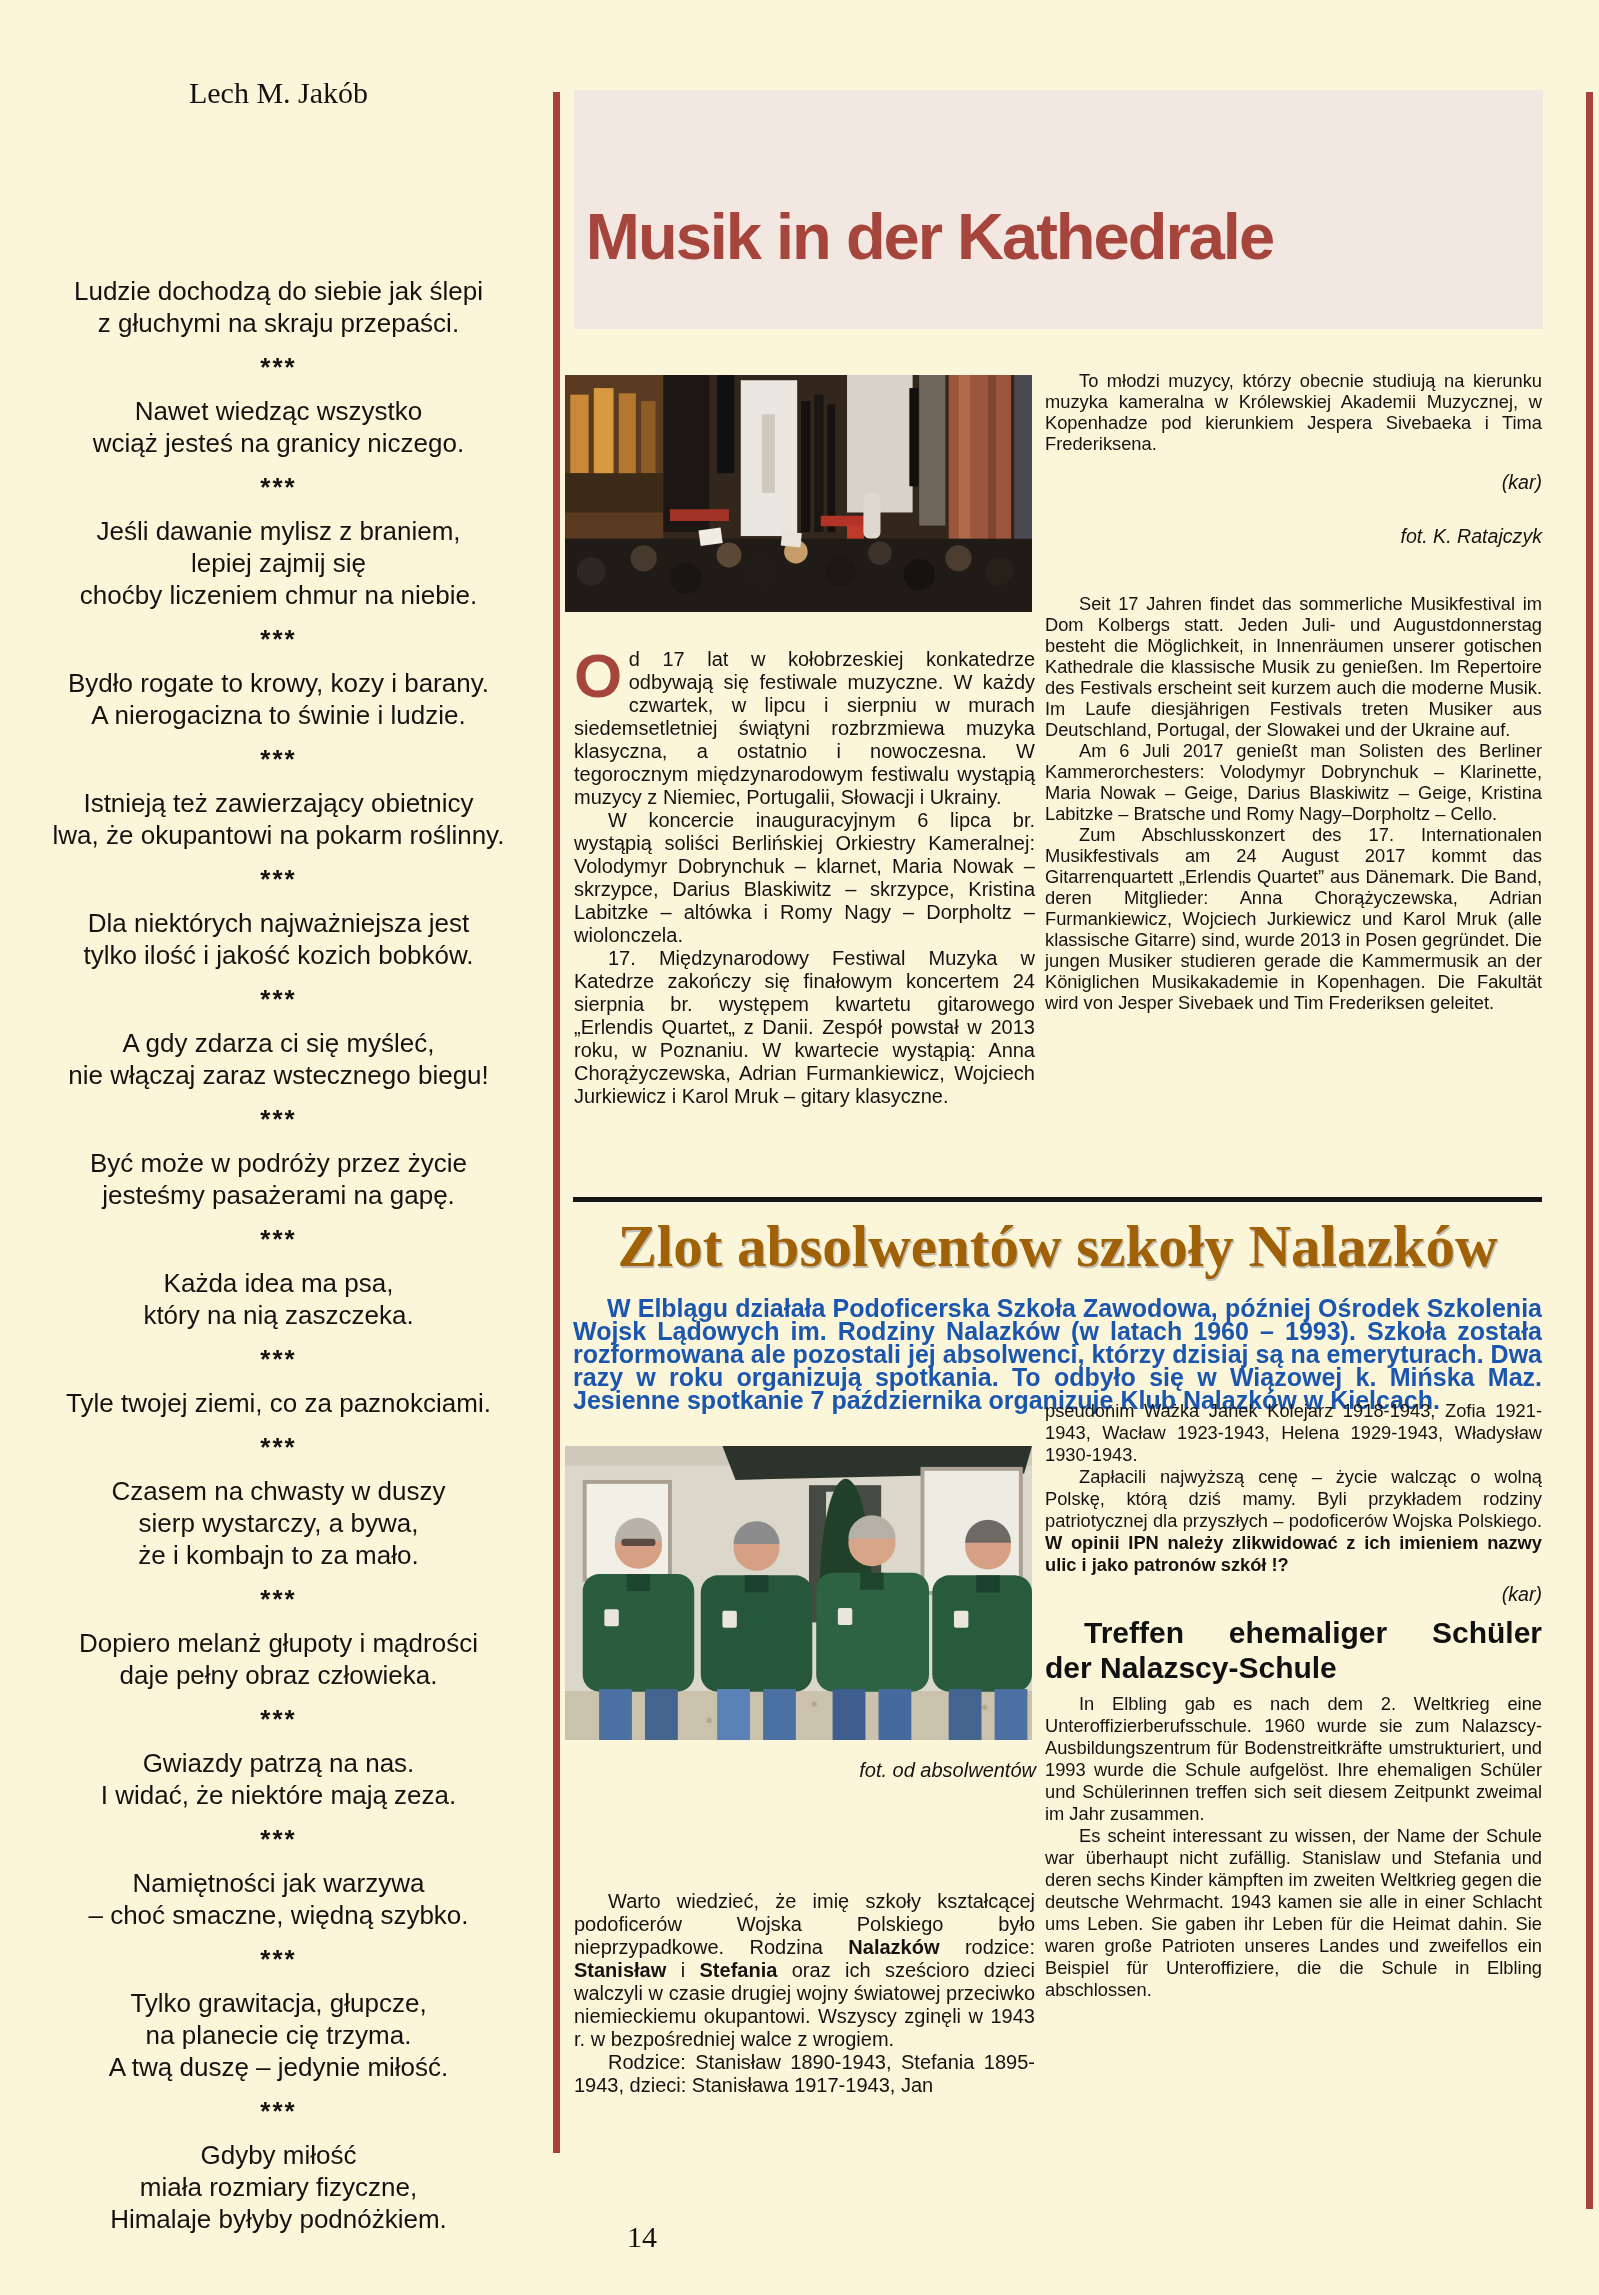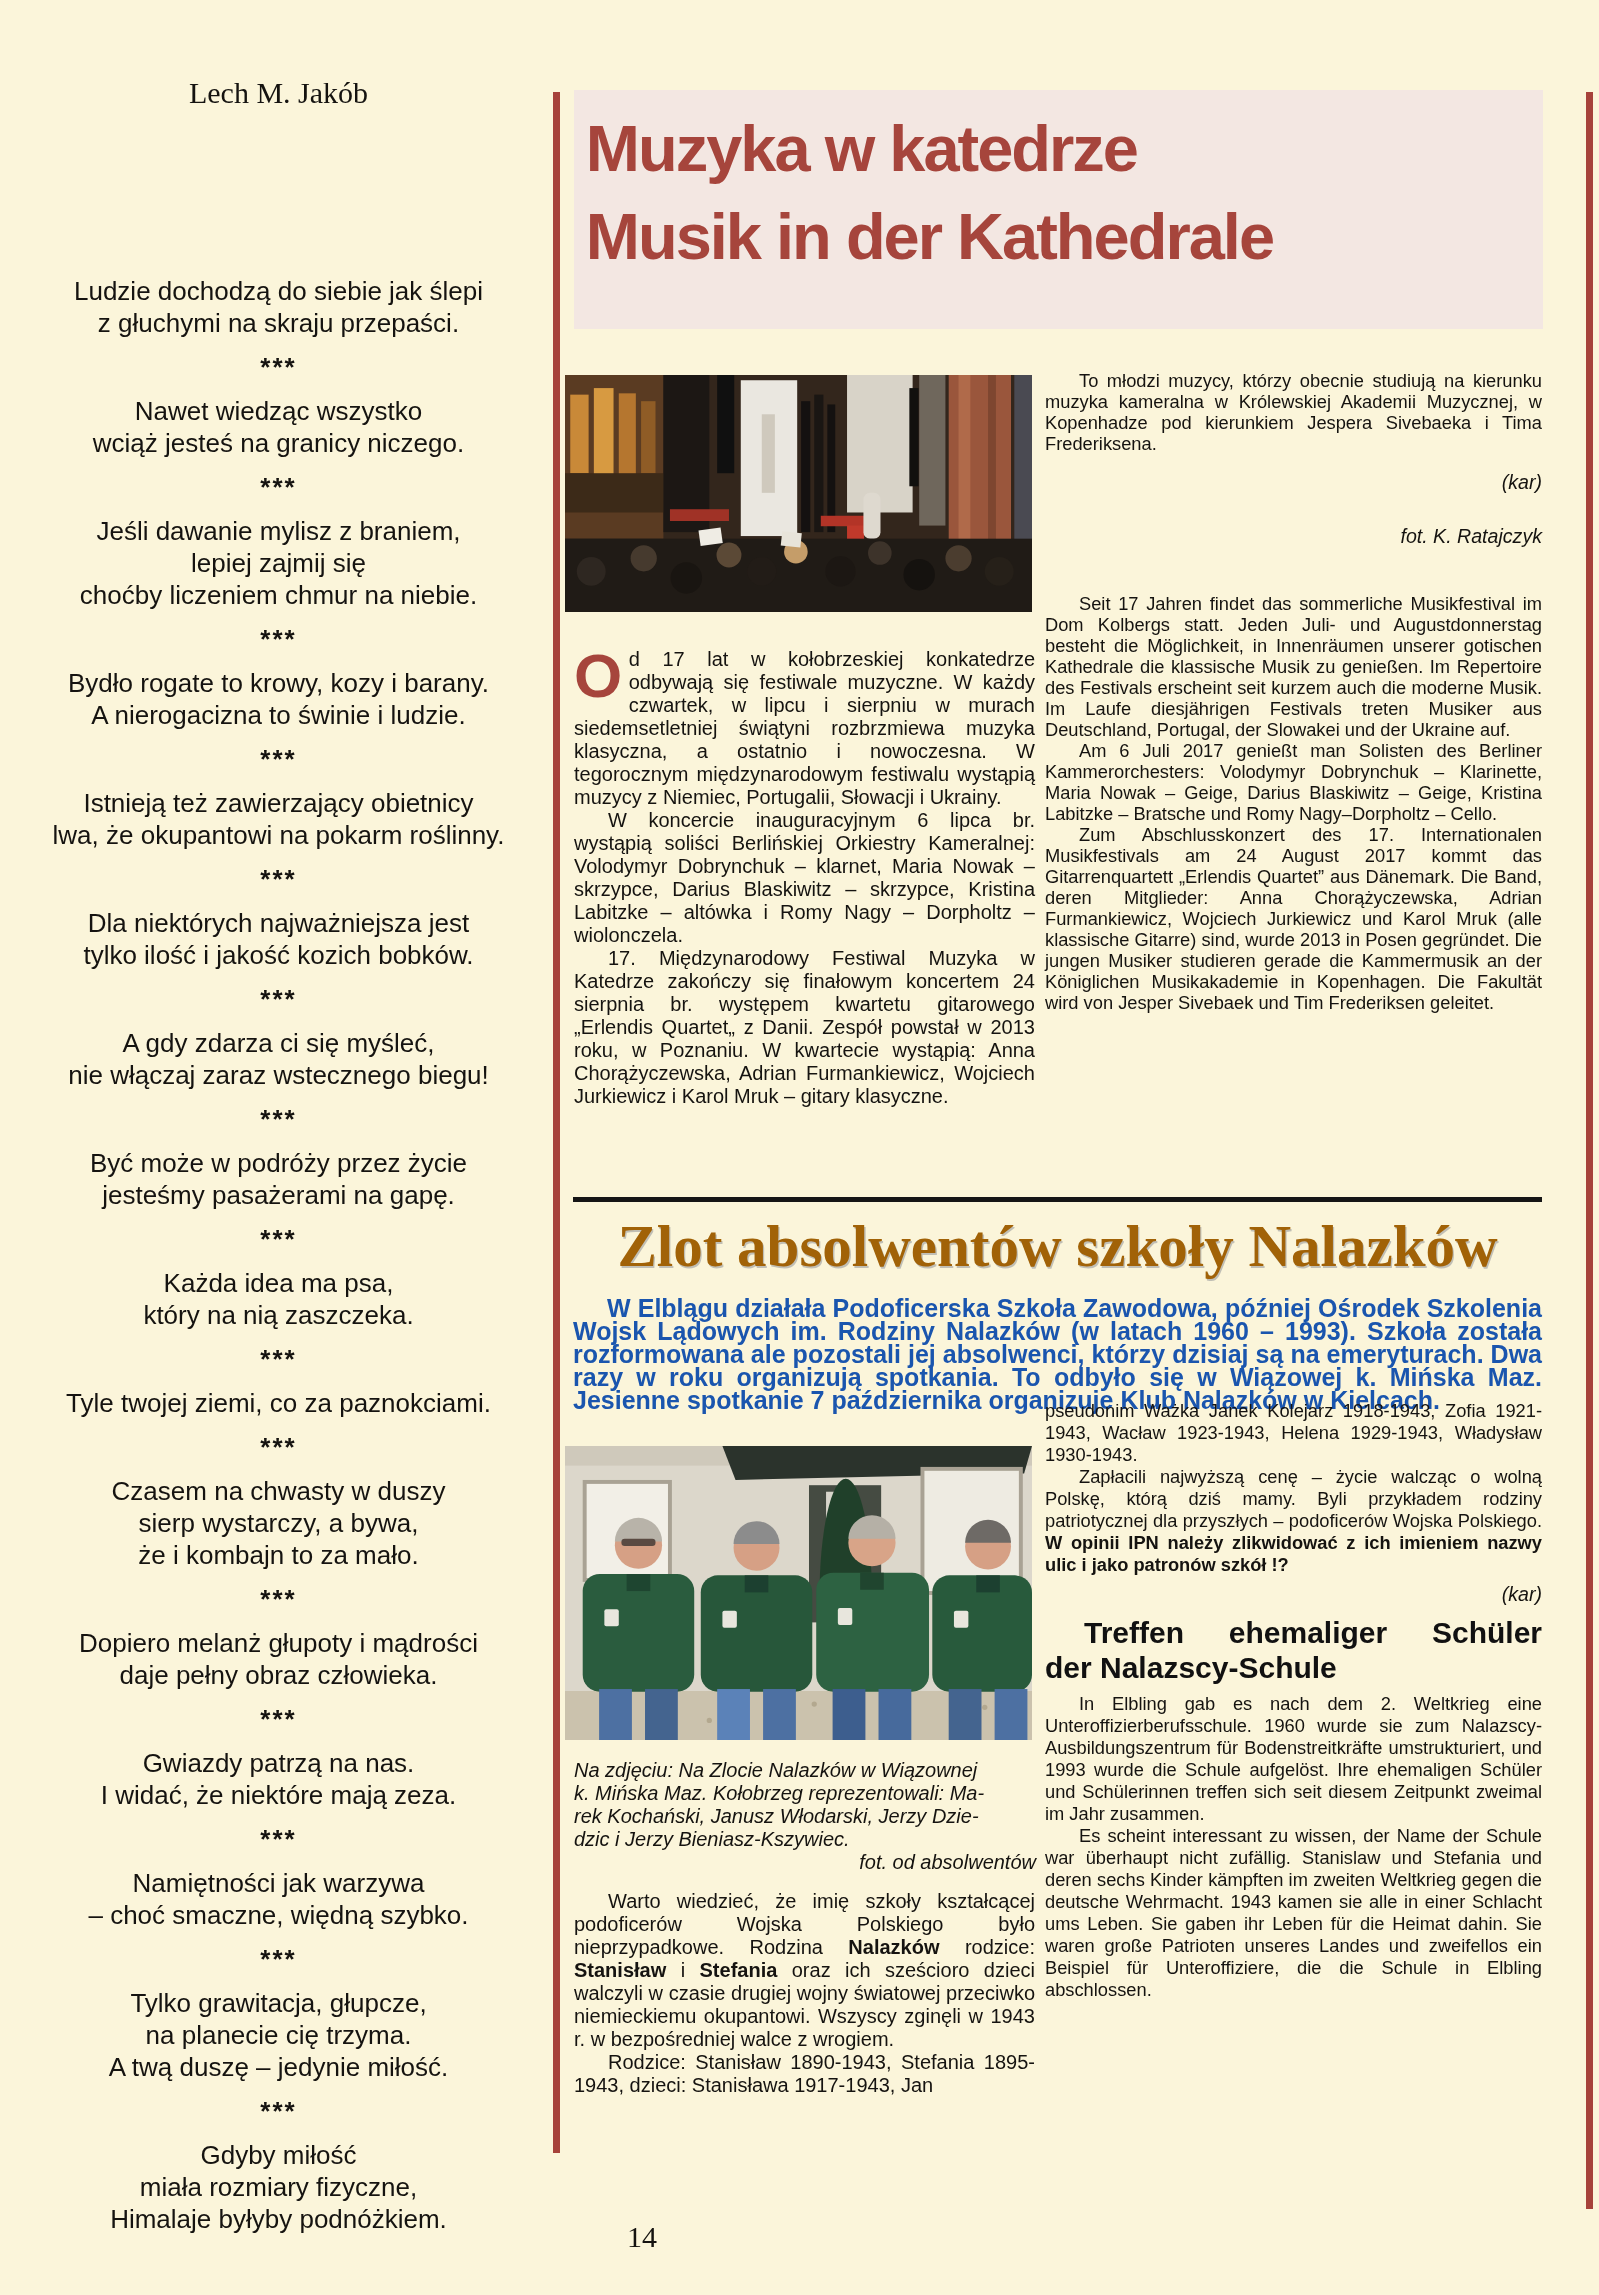--- a/index.html
+++ b/index.html
@@ -124,21 +124,20 @@
     <div class="sep">***</div>
     <div class="aph">Gdyby miłość
 miała rozmiary fizyczne,
 Himalaje byłyby podnóżkiem.</div>
   </div>
 
   <div class="abs bar bar-left"></div>
   <div class="abs bar bar-right"></div>
 
   <div class="abs band">
-    <div class="band-title band-t1">Muzyka w katedrze</div>
     <div class="band-title band-t2">Musik in der Kathedrale</div>
   </div>
 
   <div class="abs photo1">
     <svg viewBox="0 0 712 362" preserveAspectRatio="none">
       <rect width="712" height="362" fill="#33261c"></rect>
       <rect x="0" y="0" width="150" height="250" fill="#5a3b22"></rect>
       <rect x="8" y="30" width="28" height="120" fill="#c98938"></rect>
       <rect x="44" y="20" width="30" height="140" fill="#d79a41"></rect>
       <rect x="82" y="28" width="26" height="130" fill="#b5762f"></rect>
@@ -245,24 +244,20 @@
       <path d="M610,148 a35,35 0 0 1 70,0" fill="#6e6a66"></path>
       <rect x="560" y="198" width="152" height="178" rx="26" fill="#285a3c"></rect>
       <rect x="627" y="198" width="36" height="26" fill="#1c4030"></rect>
       <rect x="593" y="252" width="22" height="26" rx="3" fill="#e8e6dd"></rect>
       <rect x="585" y="372" width="50" height="78" fill="#44648f"></rect>
       <rect x="655" y="372" width="50" height="78" fill="#4d70a2"></rect>
     </svg>
   </div>
 
   <div class="abs caption">
-    <div class="cap-text">Na zdjęciu: Na Zlocie Nalazków w Wiązownej
-k. Mińska Maz. Kołobrzeg reprezentowali: Ma-
-rek Kochański, Janusz Włodarski, Jerzy Dzie-
-dzic i Jerzy Bieniasz-Kszywiec.</div>
     <div class="cap-credit">fot. od absolwentów</div>
   </div>
 
   <div class="abs a2c1">
     <p class="p ind"><span>Warto wiedzieć, że imię szkoły kształcącej podoficerów Wojska Polskiego było nieprzypadkowe. Rodzina </span><b>Nalazków</b><span> rodzice: </span><b>Stanisław</b><span> i </span><b>Stefania</b><span> oraz ich sześcioro dzieci walczyli w czasie drugiej wojny światowej przeciwko niemieckiemu okupantowi. Wszyscy zginęli w 1943 r. w bezpośredniej walce z wrogiem.</span></p>
     <p class="p ind">Rodzice: Stanisław 1890-1943, Stefania 1895-1943, dzieci: Stanisława 1917-1943, Jan</p>
   </div>
 
   <div class="abs a2c2">
     <p class="p2">pseudonim Ważka Janek Kolejarz 1918-1943, Zofia 1921-1943, Wacław 1923-1943, Helena 1929-1943, Władysław 1930-1943.</p>

